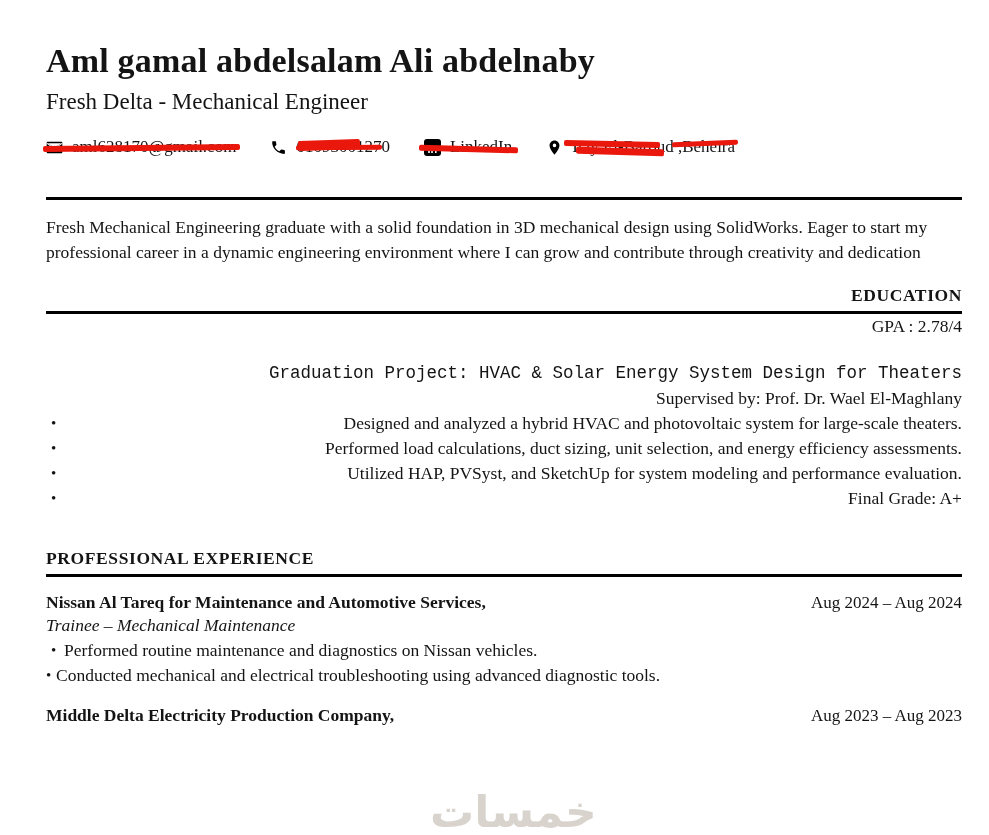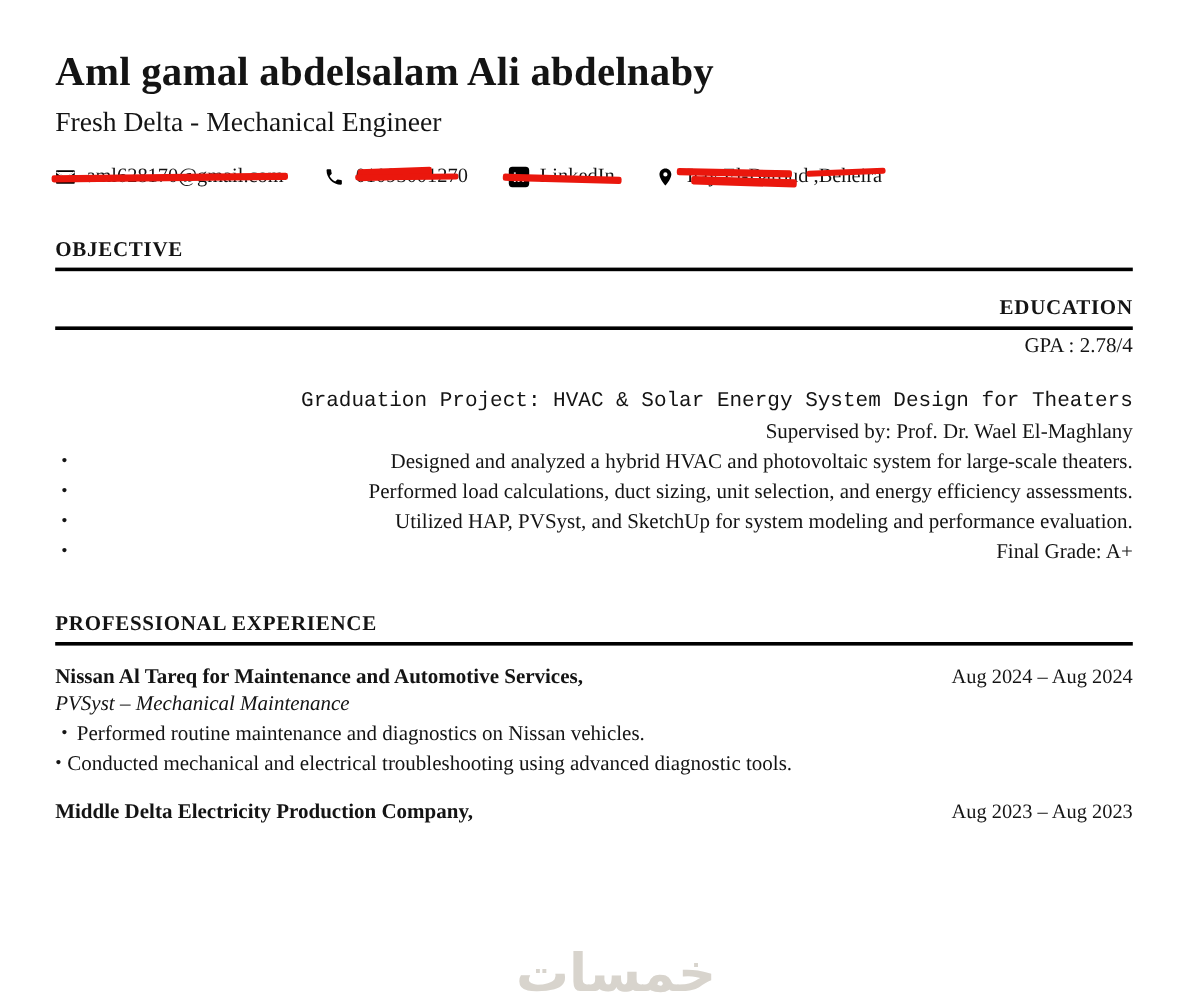--- a/index.html
+++ b/index.html
@@ -3,21 +3,21 @@
 <meta charset="utf-8">
 <style>
   * { margin: 0; padding: 0; box-sizing: border-box; }
   html, body { background: #ffffff; }
   body {
     width: 989px; height: 835px;
     position: relative; overflow: hidden;
     font-family: "Liberation Serif", serif;
     color: #141414;
   }
-  .page { padding: 42px 45px 0 46px; }
+  .page { padding: 42px 27px 0 46px; }
 
   .name { font-size: 34px; font-weight: 700; letter-spacing: .2px; line-height: 1.1; }
   .subtitle { font-size: 23px; font-weight: 400; margin-top: 10px; }
 
   .contact-row { display: flex; align-items: center; gap: 34px; margin-top: 22px; font-size: 17px; }
   .contact-item { display: flex; align-items: center; gap: 9px; position: relative; }
   .contact-item .icon { width: 17px; height: 17px; flex: 0 0 auto; display: inline-flex; }
   .contact-item .icon svg { width: 100%; height: 100%; }
   .contact-text { position: relative; white-space: nowrap; }
 
@@ -119,22 +119,22 @@
       </span>
       <span class="contact-text">Itay El-Baroud ,Beheira</span>
       <span class="redact r-loc-a"></span>
       <span class="redact r-loc-b"></span>
       <span class="redact r-loc-c"></span>
     </div>
 
   </div>
 
   <div class="section">
-    <div class="section-heading">OBJECTIVE</div>
     <hr class="section-rule">
+    <p class="body-text">Fresh Mechanical Engineering graduate with a solid foundation in 3D mechanical design using SolidWorks. Eager to start my professional career in a dynamic engineering environment where I can grow and contribute through creativity and dedication</p>
   </div>
 
   <div class="section" style="margin-top:20px;text-align:right;">
     <div class="section-heading">EDUCATION</div>
     <hr class="section-rule">
 
     <div class="plain-line">GPA : 2.78/4</div>
 
     <div class="block-gap plain-line">Graduation Project: HVAC &amp; Solar Energy System Design for Theaters</div>
     <div class="plain-line">Supervised by: Prof. Dr. Wael El-Maghlany</div>
@@ -149,21 +149,21 @@
 
   <div class="section" style="margin-top:37px;">
     <div class="section-heading">PROFESSIONAL EXPERIENCE</div>
     <hr class="section-rule">
 
     <div class="job">
       <div class="entry-header" style="margin-top:0;gap:22px;">
         <div class="company">Nissan Al Tareq for Maintenance and Automotive Services,</div>
         <div class="entry-dates">Aug 2024 – Aug 2024</div>
       </div>
-      <div class="role-line">PVSyst – Mechanical Maintenance</div>
+      <div class="role-line">Trainee – Mechanical Maintenance</div>
       <ul class="bullets">
         <li>Performed routine maintenance and diagnostics on Nissan vehicles.</li>
         <li class="flush">Conducted mechanical and electrical troubleshooting using advanced diagnostic tools.</li>
       </ul>
     </div>
 
     <div class="job">
       <div class="entry-header" style="margin-top:0;">
         <div class="company">Middle Delta Electricity Production Company,</div>
         <div class="entry-dates">Aug 2023 – Aug 2023</div>

